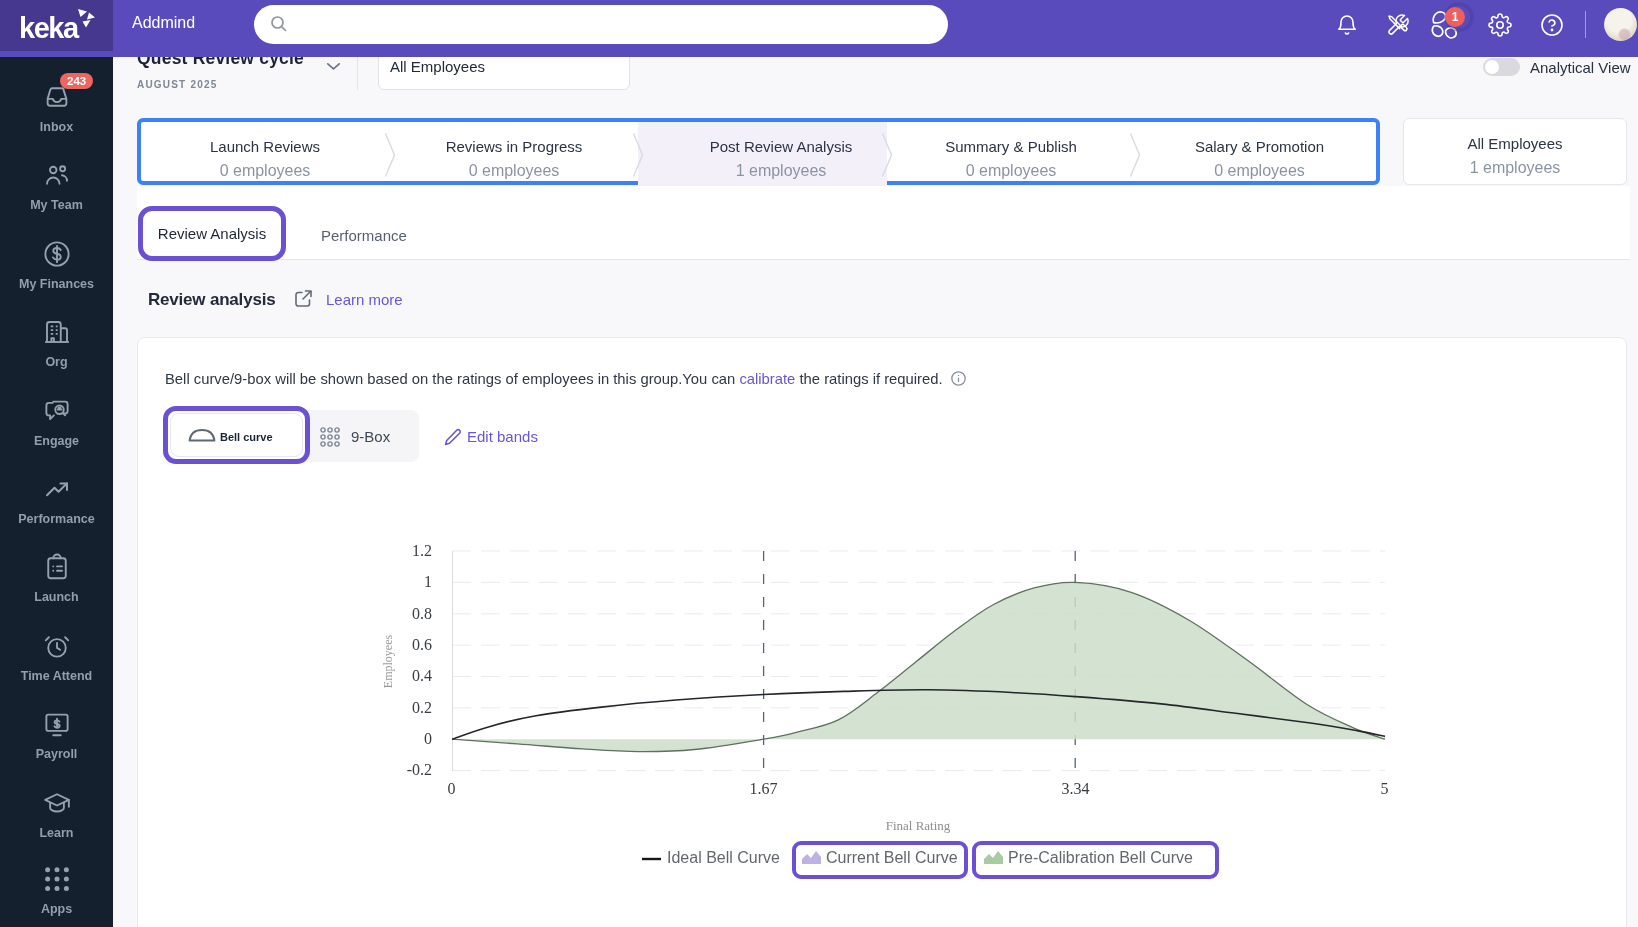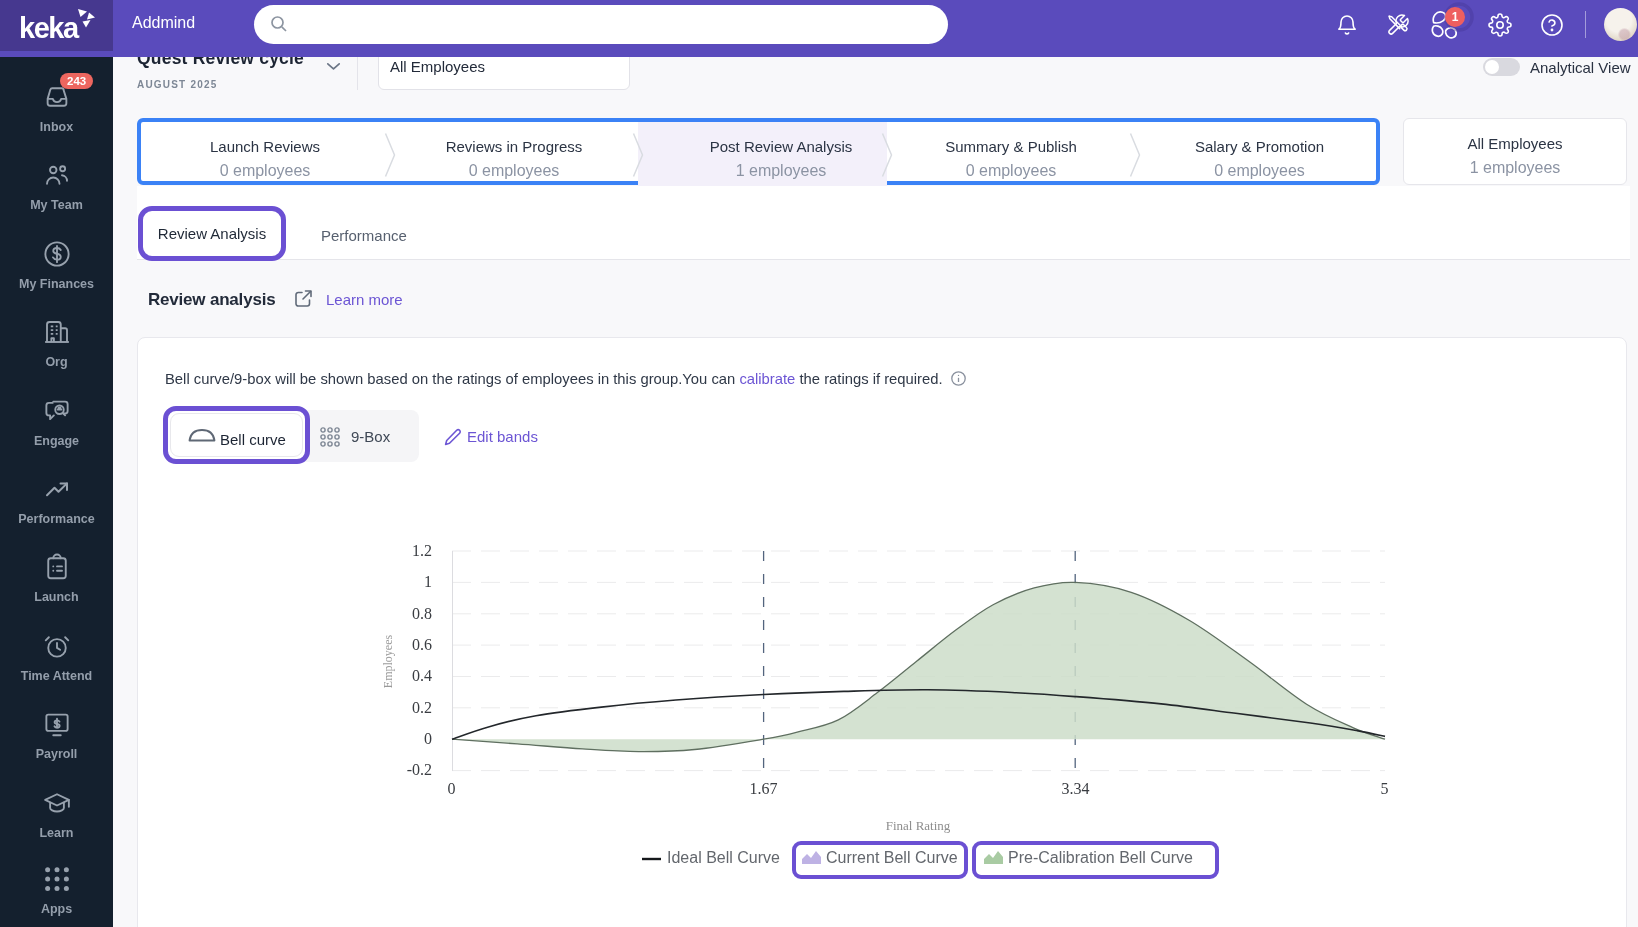--- a/index.html
+++ b/index.html
@@ -56,21 +56,21 @@
   #raheading { position:absolute; left:148px; top:290px; font-size:17px; font-weight:600; letter-spacing:-0.2px; color:#232b3a; }
   #learnmore { position:absolute; left:326px; top:291px; font-size:15px; font-weight:500; color:#6c55d4; }
 
   
   #maincard { position:absolute; left:137px; top:337px; width:1490px; height:620px; background:#fff; border:1px solid #e8e8ed; border-radius:8px; }
   #cardtext { position:absolute; left:165px; top:371px; font-size:14.8px; color:#2f3847; }
   #cardtext .cal { color:#6c55d4;text-align:right; }
   #segctl { position:absolute; left:164px; top:410px; width:255px; height:52px; background:#f5f5f7; border-radius:8px; }
   #ninebox { position:absolute; left:351px; top:428px; font-size:15px; color:#3f4856; }
   #bellhl { position:absolute; left:163px; top:406px; width:147px; height:58px; border:5px solid #6b50d3; border-radius:13px; background:#fff; z-index:6; }
-  #bellhl span { position:absolute; left:52px; top:20px; font-size:15px; font-weight:400; color:#1c2433; }
+  #bellhl span { position:absolute; left:52px; top:20px; font-size:11px; font-weight:700; color:#1c2433; }
   #editbands { position:absolute; left:467px; top:428px; font-size:15px; font-weight:500; color:#6c55d4; }
 
   
   .sertxt { position:absolute; font-family:"Liberation Serif", serif; color:#3a3d42; font-size:16px; }
   .xlab { width:61px; text-align:center; }
   .ylab { width:45px; text-align:right; }
   #emplab { position:absolute; left:348px; top:654px; font-family:"Liberation Serif", serif; font-size:12px; color:#9a9a9a;
             transform:rotate(-90deg); transform-origin:center; width:80px; text-align:center; }
   #frlab { position:absolute; left:878px; top:818px; width:80px; text-align:center; font-family:"Liberation Serif", serif; font-size:13px; color:#8e8e8e; }
 

